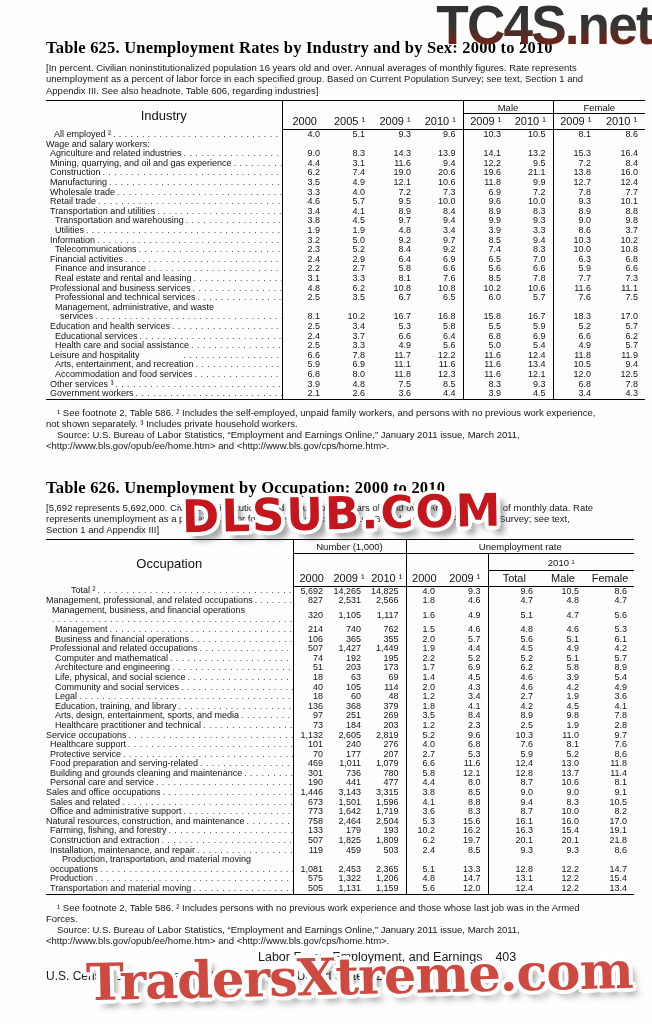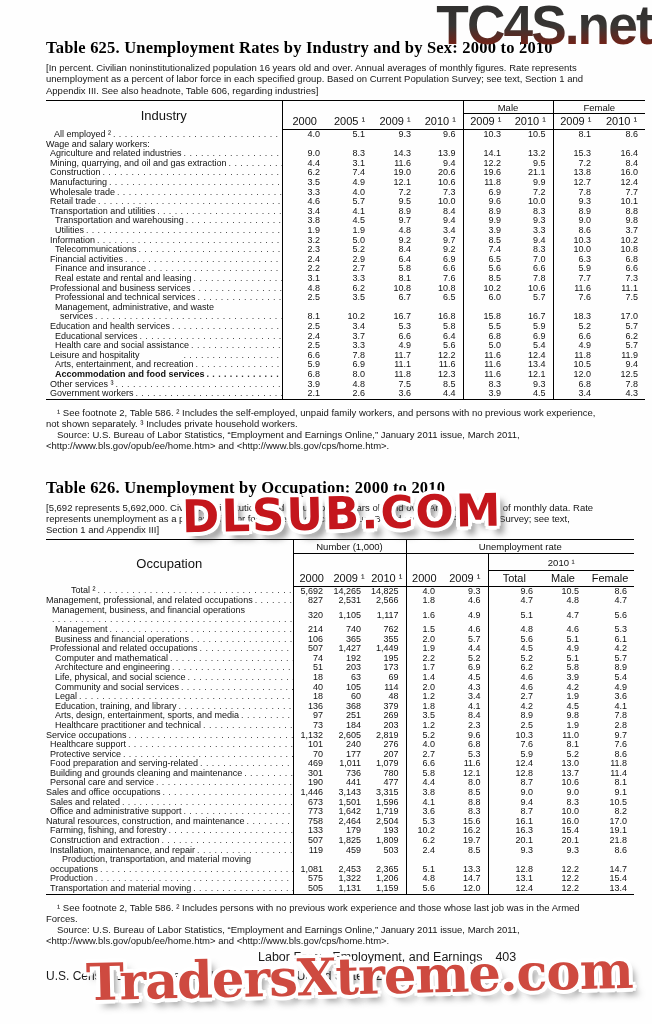--- a/index.html
+++ b/index.html
@@ -150,21 +150,21 @@
             <td class="num">14.3</td>
             <td class="num">13.9</td>
             <td class="num vl">14.1</td>
             <td class="num">13.2</td>
             <td class="num vl">15.3</td>
             <td class="num">16.4</td>
           </tr>
           <tr>
             <td class="stub">
               <div class="sw" style="padding-left: 4px;">
-                <span class="lt">Mining, quarrying, and oil and gas extraction</span>
+                <span class="lt">Mining, quarrying, and oil and gas experience</span>
                 <span class="dots"> . . . . . . . . . . . . . . . . . . . . . . . . . . . . . . . . . . . . . . . . . . . . . . . . . . . . . . . . . . . . . . . . . . . . . . . . . . . . . . . .</span>
               </div>
             </td>
             <td class="num">4.4</td>
             <td class="num">3.1</td>
             <td class="num">11.6</td>
             <td class="num">9.4</td>
             <td class="num vl">12.2</td>
             <td class="num">9.5</td>
             <td class="num vl">7.2</td>
@@ -500,21 +500,21 @@
             <td class="num">6.9</td>
             <td class="num">11.1</td>
             <td class="num">11.6</td>
             <td class="num vl">11.6</td>
             <td class="num">13.4</td>
             <td class="num vl">10.5</td>
             <td class="num">9.4</td>
           </tr>
           <tr>
             <td class="stub">
-              <div class="sw" style="padding-left: 9px; font-weight: bold;">
+              <div class="sw" style="padding-left: 9px;">
                 <span class="lt">Accommodation and food services</span>
                 <span class="dots"> . . . . . . . . . . . . . . . . . . . . . . . . . . . . . . . . . . . . . . . . . . . . . . . . . . . . . . . . . . . . . . . . . . . . . . . . . . . . . . . .</span>
               </div>
             </td>
             <td class="num">6.8</td>
             <td class="num">8.0</td>
             <td class="num">11.8</td>
             <td class="num">12.3</td>
             <td class="num vl">11.6</td>
             <td class="num">12.1</td>

